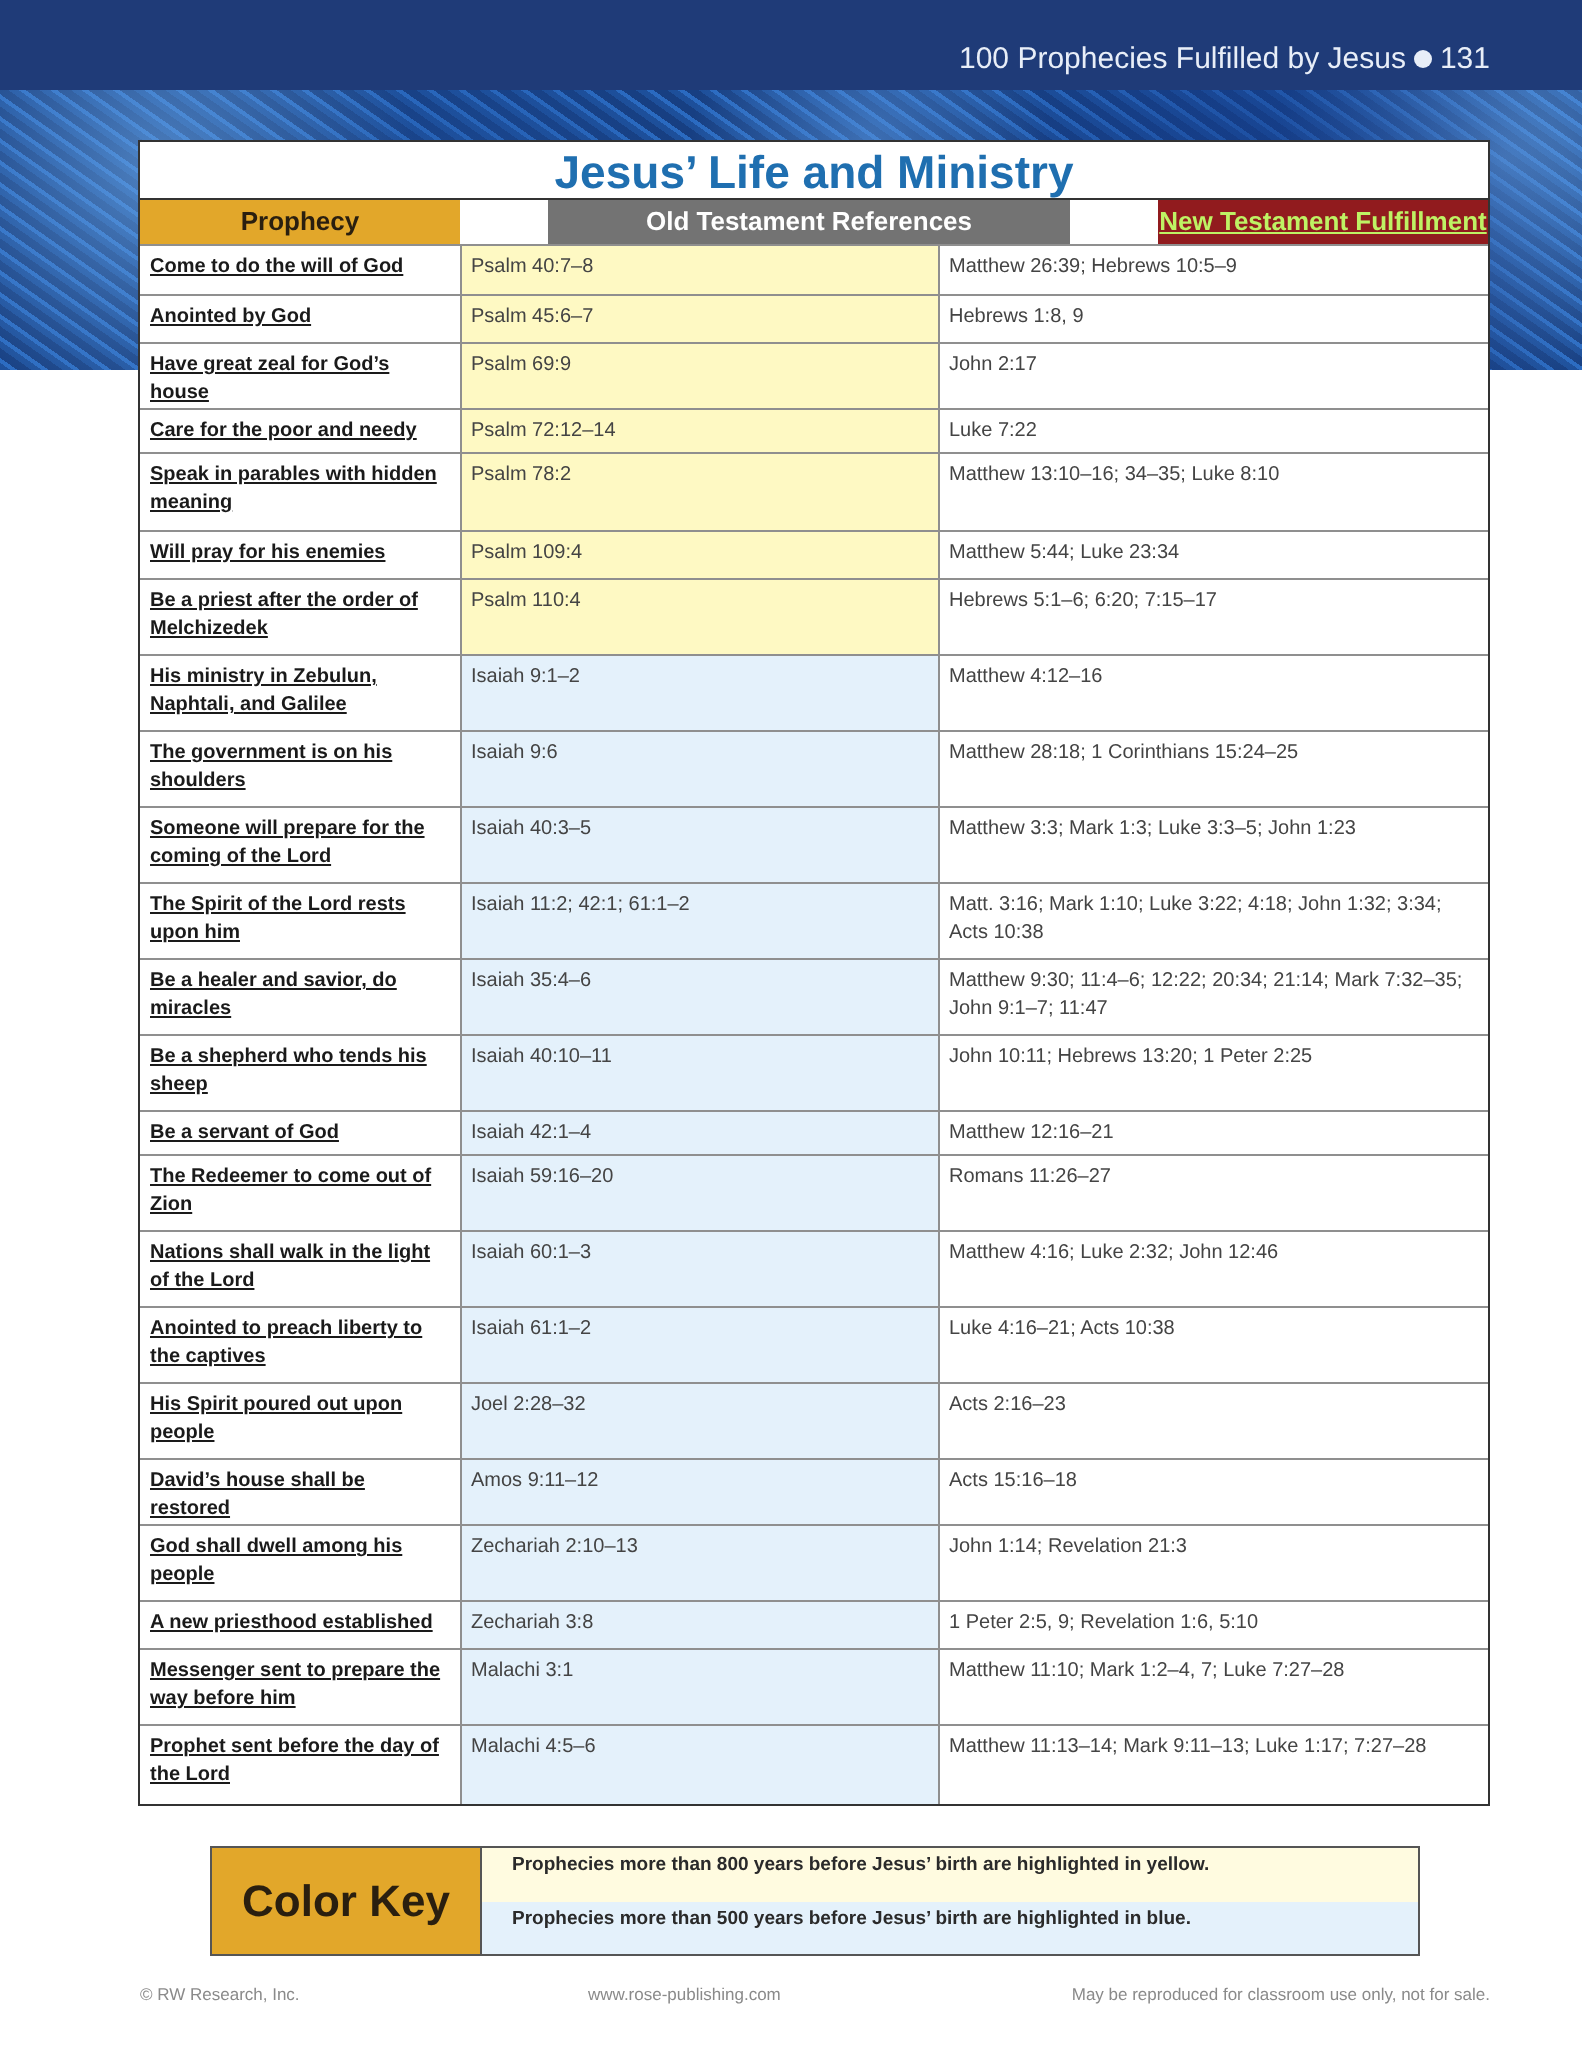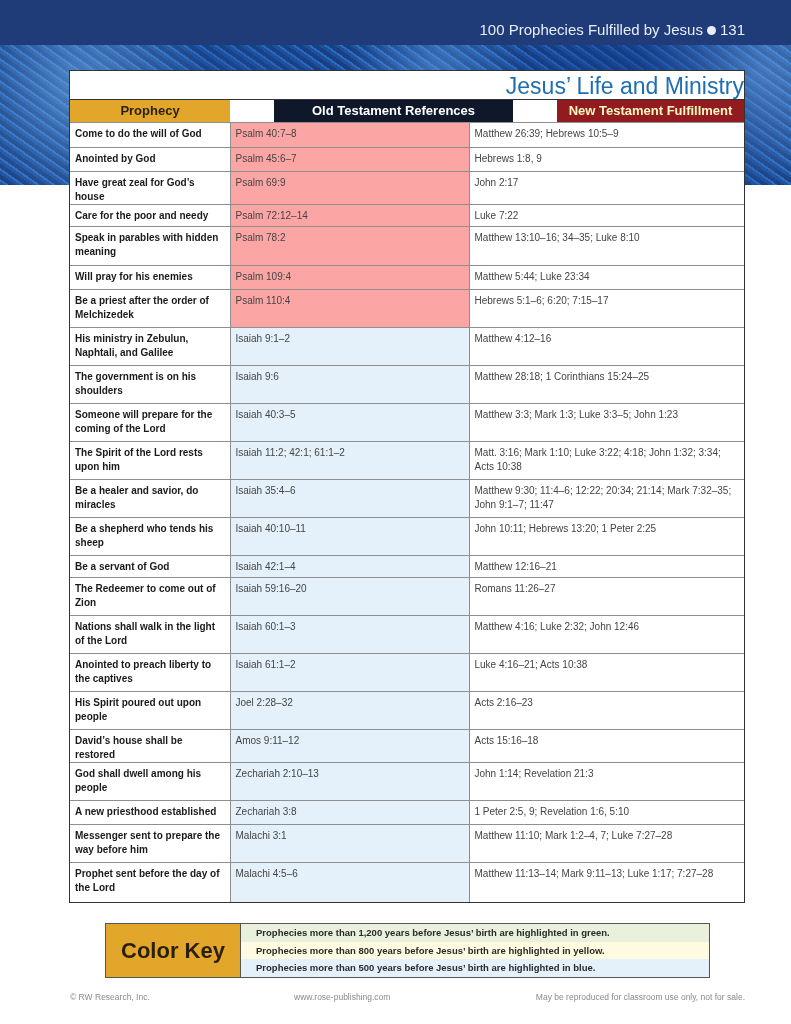--- a/index.html
+++ b/index.html
@@ -12,32 +12,32 @@
       radial-gradient(circle at 30% 70%, rgba(30,80,160,0.8) 0, rgba(0,0,0,0) 22%),
       radial-gradient(circle at 55% 20%, rgba(100,160,230,0.5) 0, rgba(0,0,0,0) 20%),
       radial-gradient(circle at 80% 60%, rgba(20,60,140,0.9) 0, rgba(0,0,0,0) 25%),
       radial-gradient(circle at 95% 25%, rgba(130,190,250,0.5) 0, rgba(0,0,0,0) 15%),
       repeating-linear-gradient(35deg, #1d4f9a 0 3px, #2a6ac0 3px 5px, #173f82 5px 9px),
       #1e4f9c; }
   .running-head { position:absolute; right:46px; top:21px; color:#e8eef8; font-size:15px; font-weight:normal;
     letter-spacing:0; }
   .running-head .dot { display:inline-block; width:9px; height:9px; border-radius:50%; background:#e8eef8; margin:0 4px 1px 4px; vertical-align:middle; }
   .card { position:absolute; left:69px; top:70px; width:674px; background:#fff; border:1px solid #333; }
-  .card-title { height:28px; line-height:30px; text-align:right; color:#1f6fb0; font-weight:normal; font-size:23px; }
+  .card-title { height:28px; line-height:30px; text-align:center; color:#1f6fb0; font-weight:bold; font-size:23px; }
   .col-head { display:flex; height:22px; border-top:1px solid #333;gap:44px; }
   .col-head div { line-height:22px; text-align:center; font-weight:bold; font-size:13px; }
   .ch-proph { width:160px; background:#e2a72a; color:#2a1f0f; }
-  .ch-ot { width:239px; background:#0f172a; color:#fff; }
-  .ch-nt { flex:1; background:#911b1e; color:#fef9c3; }
+  .ch-ot { width:261px; background:#737373; color:#fff; }
+  .ch-nt { flex:1; background:#911b1e; color:#bef264;text-decoration:underline; }
   table { border-collapse:collapse; width:674px; table-layout:fixed; }
   td { border-top:1px solid #8f8f8f; vertical-align:top; font-size:10px; padding:4px 5px 0 5px; box-sizing:border-box; line-height:14px; }
-  td.p { width:160px; font-weight:bold; color:#1a1a1a; border-right:1px solid #8f8f8f; }
+  td.p { width:160px; font-weight:bold; color:#1a1a1a; border-right:1px solid #8f8f8f;text-decoration:underline; }
   td.o { width:239px; color:#444; border-right:1px solid #8f8f8f; }
   td.n { color:#444; }
-  .yel { background:#fca5a5;margin-top:18px; }
+  .yel { background:#fef9c3;margin-top:18px; }
   .blu { background:#e4f1fb; }
   .key { position:absolute; left:105px; top:923px; width:603px; height:53px; border:1px solid #555; display:flex; }
   .key-label { width:134px; background:#e2a72a; color:#2a1f0f; font-weight:bold; font-size:22px; text-align:center; line-height:53px; border-right:1px solid #555; }
   .key-rows { flex:1; display:flex; flex-direction:column; }
   .key-rows div { flex:1; font-size:9.5px; font-weight:bold; color:#2a2a2a; padding-left:15px; line-height:17px; }
   .k-green { background:#e9f0dc; }
   .k-yellow { background:#fffbe0; }
   .k-blue { background:#e4f1fb; }
   .footer { position:absolute; top:992px; font-size:8.5px; color:#8a8a8a; }
 </style>
@@ -175,21 +175,20 @@
           <td class="o blu">Malachi 4:5–6</td>
           <td class="n">Matthew 11:13–14; Mark 9:11–13; Luke 1:17; 7:27–28</td>
         </tr>
       </tbody>
   </table>
 </div>
 
 <div class="key">
   <div class="key-label">Color Key</div>
   <div class="key-rows">
-    <div class="k-green">Prophecies more than 1,200 years before Jesus’ birth are highlighted in green.</div>
     <div class="k-yellow">Prophecies more than 800 years before Jesus’ birth are highlighted in yellow.</div>
     <div class="k-blue">Prophecies more than 500 years before Jesus’ birth are highlighted in blue.</div>
   </div>
 </div>
 
 <div class="footer" style="left:70px;">© RW Research, Inc.</div>
 <div class="footer" style="left:294px;">www.rose-publishing.com</div>
 <div class="footer" style="right:46px;">May be reproduced for classroom use only, not for sale.</div>
 
 </body></html>

